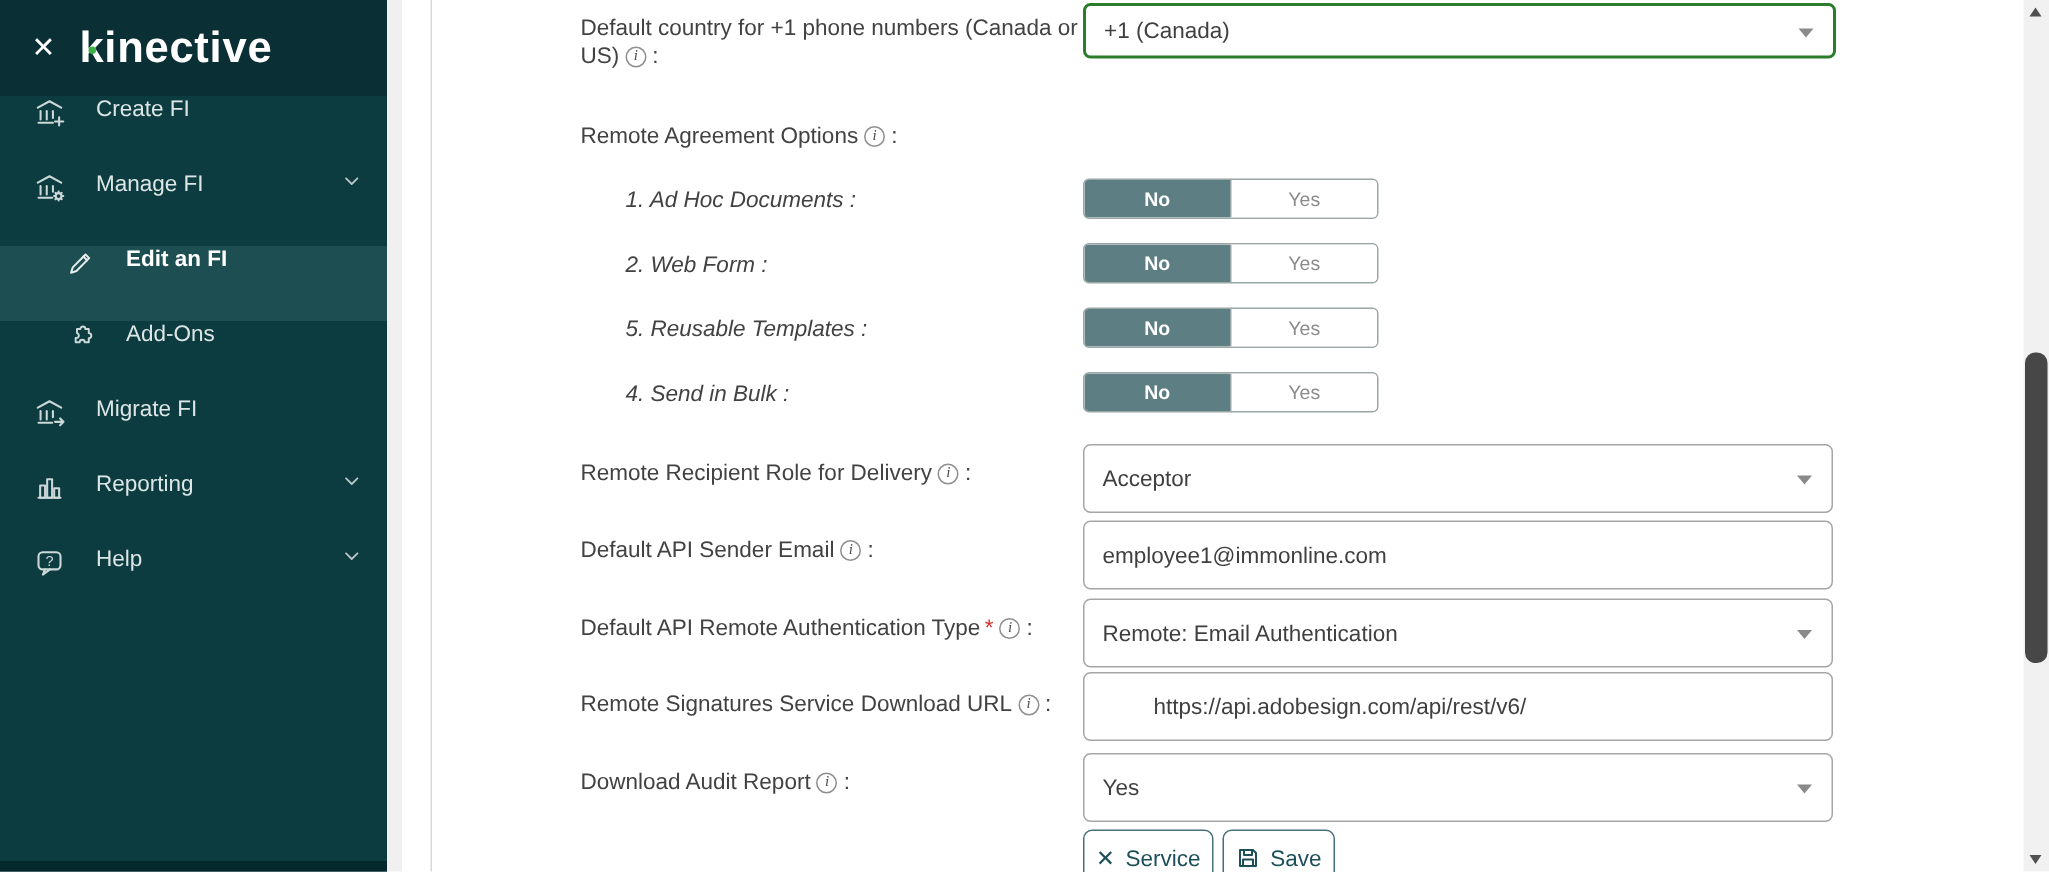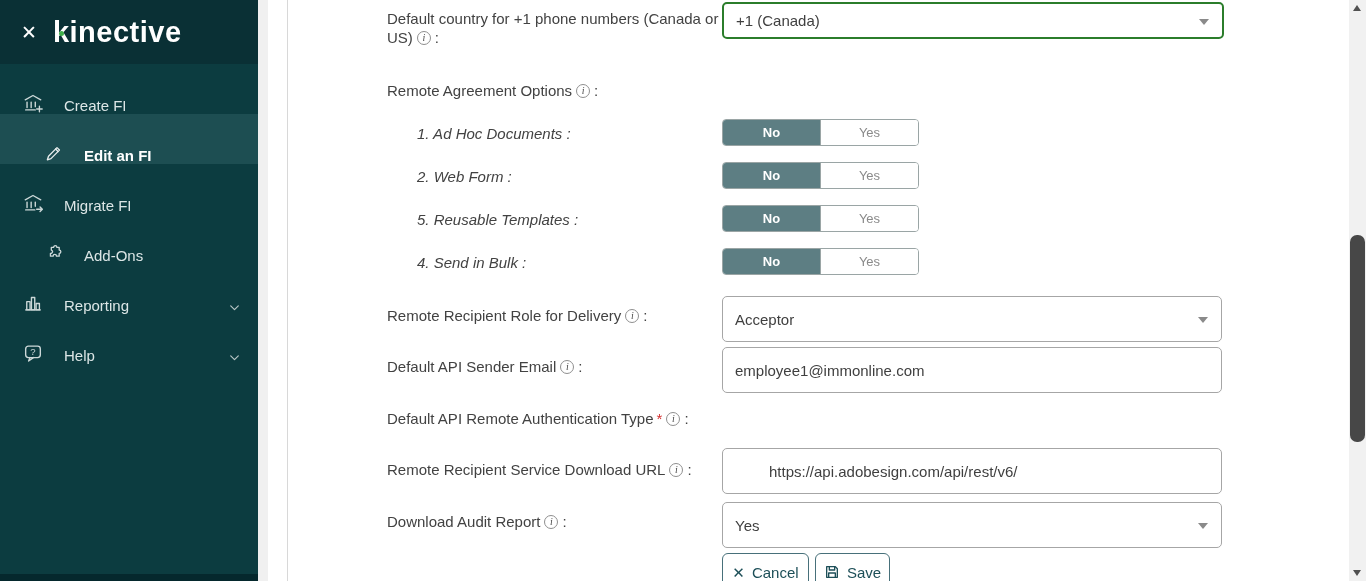--- a/index.html
+++ b/index.html
@@ -9,21 +9,21 @@
   
   .sidebar { position:absolute; left:0; top:0; width:258px; height:581px;
              background:#0c3c40; z-index:5; }
   .sb-header { height:64px; background:#0a3035; display:flex; align-items:center; }
   .close-x { color:#fff; font-size:19px; margin-left:21px; cursor:pointer; line-height:1; }
   .logo { position:relative; margin-left:16px; color:#fff; font-size:29px;
           font-weight:bold; letter-spacing:0.5px; }
   .logo-dot { position:absolute; left:6px; top:15px; width:5px; height:5px;
               border-radius:50%; background:#3faf4b; }
   .nav { position:absolute; top:64px; left:0; right:0; }
-  .nav-item { height:50px; display:flex; align-items:flex-end; color:#dce6e6;
+  .nav-item { height:50px; display:flex; align-items:flex-start; color:#dce6e6;
               font-size:15px; cursor:pointer; }
   .nav-item .ni-icon { width:22px; height:22px; margin-left:22px; display:flex;
                        align-items:center; justify-content:center; flex:none; }
   .nav-item .ni-label { margin-left:20px; }
   .nav-item.sub .ni-icon { margin-left:42px; }
   .nav-item.active { background:#1d4e52; color:#ffffff; font-weight:bold; }
   .chev { margin-left:auto; margin-right:17px; display:flex; }
   .sb-bottom { position:absolute; bottom:0; left:0; width:100%; height:7px;
                background:#05282d; }
 
@@ -105,54 +105,73 @@
             <path d="M5.5 11 v6"></path>
             <path d="M10 11 v6"></path>
             <path d="M14.5 11 v5"></path>
             <path d="M4 19.5 h10.5"></path>
             <path d="M19 15.5 v6 M16 18.5 h6"></path>
         </svg>
       </span>
       <span class="ni-label">Create FI</span>
     </div>
 
+    <div class="nav-item">
+      <span class="ni-icon">
+        <svg width="22" height="22" viewBox="0 0 24 24" fill="none" stroke="#ccd8d8" stroke-width="1.5" stroke-linecap="round" stroke-linejoin="round">
+          <path d="M3.5 8.5 L12 3.8 L20.5 8.5"></path>
+            <path d="M5.5 11 v6"></path>
+            <path d="M10 11 v6"></path>
+            <path d="M14.5 11 v4"></path>
+            <path d="M4 19.5 h10"></path>
+          <circle cx="18.6" cy="18.2" r="2.1"></circle>
+            <path d="M18.6 14.9 v1 M18.6 20.5 v1 M15.3 18.2 h1 M21 18.2 h1 M16.3 15.9 l.7.7 M20.2 19.8 l.7.7 M20.9 15.9 l-.7.7 M17 19.8 l-.7.7"></path>
+        </svg>
+      </span>
+      <span class="ni-label">Manage FI</span>
+      <span class="chev">
+        <svg width="13" height="13" viewBox="0 0 24 24" fill="none" stroke="#b9c6c6" stroke-width="2.2" stroke-linecap="round" stroke-linejoin="round">
+            <polyline points="5 9 12 16 19 9"></polyline>
+          </svg>
+      </span>
+    </div>
 
     <div class="nav-item sub active">
       <span class="ni-icon">
         <svg width="21" height="21" viewBox="0 0 24 24" fill="none" stroke="#e8eeee" stroke-width="1.5" stroke-linecap="round" stroke-linejoin="round">
           <path d="M5 19.2 l1.3-4.1 L16 5.3 l2.8 2.8 L9.1 17.9 Z"></path>
             <path d="M14.4 6.9 l2.8 2.8"></path>
         </svg>
       </span>
       <span class="ni-label">Edit an FI</span>
+    </div>
+
+    <div class="nav-item sub">
+      <span class="ni-icon">
+        <svg width="21" height="21" viewBox="0 0 24 24" fill="none" stroke="#ccd8d8" stroke-width="1.5" stroke-linejoin="round">
+          <path d="M9.5 5 h2.6 a1.9 1.9 0 1 1 3.8 0 H18.5 v3.1 a1.9 1.9 0 1 1 0 3.8 V15 h-3.1 a1.9 1.9 0 1 0 -3.8 0 H8.5 v-3.2 a1.9 1.9 0 1 0 1-3.7 Z"></path>
+        </svg>
+      </span>
+      <span class="ni-label">Add-Ons</span>
     </div>
 
     <div class="nav-item">
       <span class="ni-icon">
         <svg width="22" height="22" viewBox="0 0 24 24" fill="none" stroke="#ccd8d8" stroke-width="1.5" stroke-linecap="round" stroke-linejoin="round">
           <path d="M3.5 8.5 L12 3.8 L20.5 8.5"></path>
             <path d="M5.5 11 v6"></path>
             <path d="M10 11 v6"></path>
             <path d="M14.5 11 v4.5"></path>
             <path d="M4 19.5 h10"></path>
           <path d="M16 18.8 h6 M19.7 16.3 l2.5 2.5 -2.5 2.5"></path>
         </svg>
       </span>
       <span class="ni-label">Migrate FI</span>
     </div>
 
-    <div class="nav-item sub">
-      <span class="ni-icon">
-        <svg width="21" height="21" viewBox="0 0 24 24" fill="none" stroke="#ccd8d8" stroke-width="1.5" stroke-linejoin="round">
-          <path d="M9.5 5 h2.6 a1.9 1.9 0 1 1 3.8 0 H18.5 v3.1 a1.9 1.9 0 1 1 0 3.8 V15 h-3.1 a1.9 1.9 0 1 0 -3.8 0 H8.5 v-3.2 a1.9 1.9 0 1 0 1-3.7 Z"></path>
-        </svg>
-      </span>
-      <span class="ni-label">Add-Ons</span>
-    </div>
-
     <div class="nav-item">
       <span class="ni-icon">
         <svg width="22" height="22" viewBox="0 0 24 24" fill="none" stroke="#ccd8d8" stroke-width="1.5" stroke-linejoin="round">
           <path d="M4 19.5 h16" stroke-linecap="round"></path>
             <rect x="5.2" y="10.5" width="3.6" height="9"></rect>
             <rect x="10.3" y="6" width="3.6" height="13.5"></rect>
             <rect x="15.4" y="12.5" width="3.6" height="7"></rect>
         </svg>
       </span>
       <span class="ni-label">Reporting</span>
@@ -222,33 +241,37 @@
   <div class="flabel" style="top:306px"><span>Remote Recipient Role for Delivery</span><span class="info">i</span><span class="suffix">:</span></div>
   <div class="ctrl" style="top:296px">
     <span>Acceptor</span>
     <span class="caret"></span>
   </div>
 
   <div class="flabel" style="top:357px"><span>Default API Sender Email</span><span class="info">i</span><span class="suffix">:</span></div>
   <input class="ctrl" style="top: 347px;" value="employee1@immonline.com">
 
   <div class="flabel" style="top:409px"><span>Default API Remote Authentication Type</span><span class="req">*</span><span class="info">i</span><span class="suffix">:</span></div>
-
-  <div class="flabel" style="top:460px"><span>Remote Recipient Service Download URL</span><span class="info">i</span><span class="suffix">:</span></div>
+  <div class="ctrl" style="top:399px">
+    <span>Remote: Email Authentication</span>
+    <span class="caret"></span>
+  </div>
+
+  <div class="flabel" style="top:460px"><span>Remote Signatures Service Download URL</span><span class="info">i</span><span class="suffix">:</span></div>
   <input class="ctrl" style="top: 448px; padding-left: 46px;" value="https://api.adobesign.com/api/rest/v6/">
 
   <div class="flabel" style="top:512px"><span>Download Audit Report</span><span class="info">i</span><span class="suffix">:</span></div>
   <div class="ctrl" style="top:502px">
     <span>Yes</span>
     <span class="caret"></span>
   </div>
 
   <button class="btn" style="left:434px; width:87px">
     <span class="btn-x">✕</span>
-    <span>Cancel</span>
+    <span>Service</span>
   </button>
   <button class="btn" style="left:527px; width:75px">
     <span>
       <svg width="16" height="16" viewBox="0 0 24 24" fill="none" stroke="#1d4f58" stroke-width="2" stroke-linejoin="round">
         <path d="M4 4 h13 l3 3 v13 H4 Z"></path>
           <path d="M8 4 v5 h8 V4"></path>
           <path d="M7 20 v-6.5 h10 V20"></path>
       </svg>
     </span>
     <span>Save</span>

